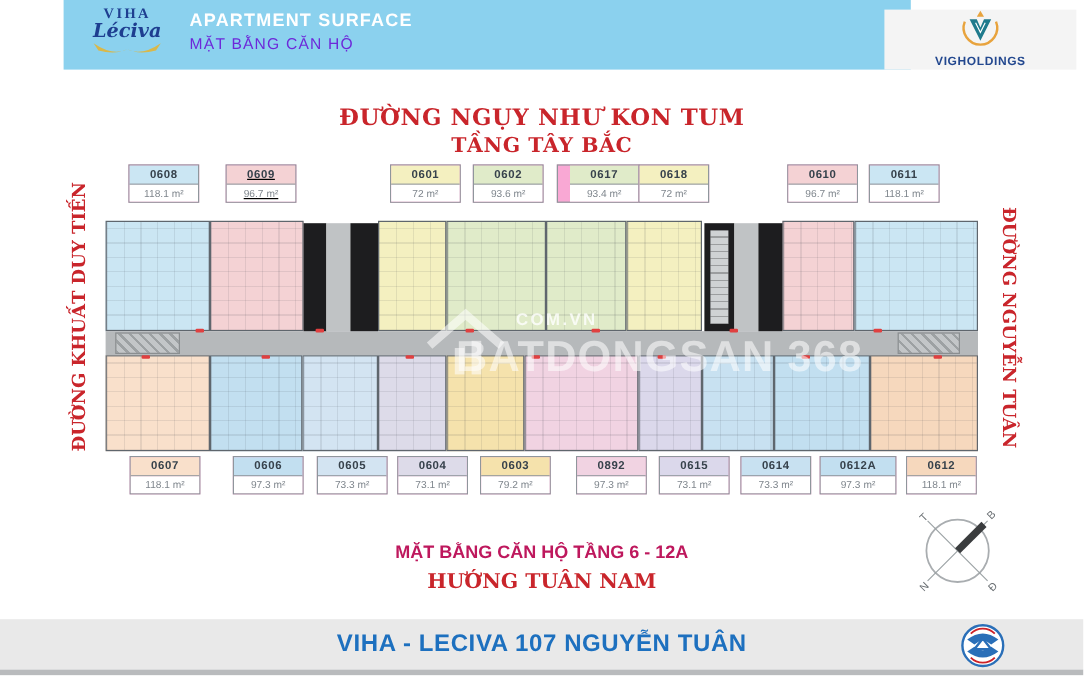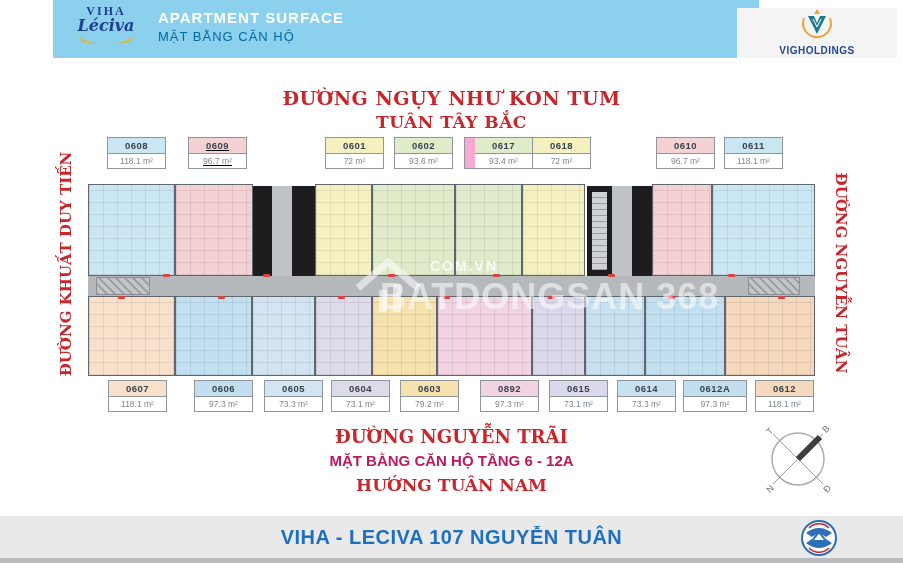--- a/index.html
+++ b/index.html
@@ -7,21 +7,21 @@
         font-family:"Liberation Sans","DejaVu Sans",sans-serif;}
 
   
   .topbar{position:absolute;left:53px;top:0;width:706px;height:58px;background:#8bd1ee;}
   .brand{position:absolute;left:10px;top:4px;width:86px;text-align:center;color:#1e3e90;}
   .brand-top{font-family:"Liberation Serif","DejaVu Serif",serif;font-size:12px;font-weight:bold;letter-spacing:2px;}
   .brand-script{font-family:"DejaVu Serif","Liberation Serif",serif;font-style:italic;font-size:16px;font-weight:bold;margin-top:-3px;}
   .brand svg{display:block;margin:0 auto;margin-top:-2px;}
   .header-titles{position:absolute;left:105px;top:9px;}
   .header-title{color:#ffffff;font-size:15px;font-weight:bold;letter-spacing:1px;}
-  .header-subtitle{color:#0369a1;font-size:13px;letter-spacing:1px;margin-top:3px;}
+  .header-subtitle{color:#6d28d9;font-size:13px;letter-spacing:1px;margin-top:3px;}
   .partner-box{position:absolute;left:684px;top:8px;width:160px;height:50px;background:#f4f4f4;text-align:center;}
   .partner-name{color:#23488f;font-size:10px;font-weight:bold;letter-spacing:.5px;margin-top:1px;}
 
   
   .street{position:absolute;color:#c9252b;font-family:"DejaVu Serif","Liberation Serif",serif;font-weight:bold;white-space:nowrap;}
   .street-top{left:50%;top:87px;transform:translateX(-50%);font-size:19px;letter-spacing:.5px;}
   .street-top-dir{left:50%;top:112px;transform:translateX(-50%);font-size:17px;letter-spacing:.5px;}
   .street-left{left:66px;top:264px;transform:translate(-50%,-50%) rotate(-90deg);font-size:15px;}
   .street-right{left:841px;top:273px;transform:translate(-50%,-50%) rotate(90deg);font-size:15px;}
   .street-bottom{left:50%;top:426px;transform:translateX(-50%);font-size:18px;}
@@ -90,21 +90,21 @@
         <path d="M17,1 L20,6 L14,6 Z" fill="#e8a33d"></path>
         <path d="M4,10 A14 14 0 1 0 30,10" fill="none" stroke="#e8a33d" stroke-width="2"></path>
         <path d="M8,8 L17,26 L26,8 L20,8 L17,15 L14,8 Z" fill="#1f7a8c"></path>
         <path d="M13,11 L17,19 L21,11" fill="none" stroke="#ffffff" stroke-width="1"></path>
       </svg>
       <div class="partner-name">VIGHOLDINGS</div>
     </div>
   </div>
 
   <div class="street street-top">ĐƯỜNG NGỤY NHƯ KON TUM</div>
-  <div class="street street-top-dir">TUÂN TÂY BẮC</div>
+  <div class="street street-top-dir">TẦNG TÂY BẮC</div>
   <div class="street street-left">ĐƯỜNG KHUẤT DUY TIẾN</div>
   <div class="street street-right">ĐƯỜNG NGUYỄN TUÂN</div>
 
   <div id="top-labels">
       <div class="unit-label" style="left: 107px; top: 137px;">
         <div class="unit-label-id" style="background: rgb(203, 230, 243);">0608</div>
         <div class="unit-label-area">118.1 m²</div>
       </div>
       <div class="unit-label" style="left: 188px; top: 137px; text-decoration: underline;">
         <div class="unit-label-id" style="background: rgb(244, 210, 212);">0609</div>
@@ -226,21 +226,20 @@
   <div class="watermark">
     <svg class="wm-house" width="70" height="62" viewBox="0 0 70 62">
       <path d="M5,32 L35,6 L65,32" fill="none" stroke="#ffffff" stroke-width="7"></path>
       <rect x="26" y="34" width="8" height="22" fill="#ffffff"></rect>
       <rect x="40" y="28" width="8" height="28" fill="#ffffff"></rect>
     </svg>
     <div class="wm-com">COM.VN</div>
     <div class="wm-big">BATDONGSAN 368</div>
   </div>
 
-  <div class="street street-bottom">ĐƯỜNG NGUYỄN TRÃI</div>
   <div class="floor-note">MẶT BẰNG CĂN HỘ TẦNG 6 - 12A</div>
   <div class="street street-bottom-dir">HƯỚNG TUÂN NAM</div>
 
   <svg class="compass" viewBox="0 0 76 76">
     <circle cx="38" cy="37" r="26" fill="none" stroke="#a9adb0" stroke-width="1.5"></circle>
     <line x1="13" y1="12" x2="63" y2="62" stroke="#9aa0a3" stroke-width="1"></line>
     <line x1="13" y1="62" x2="63" y2="12" stroke="#9aa0a3" stroke-width="1"></line>
     <line x1="38" y1="37" x2="60" y2="15" stroke="#3a3c3e" stroke-width="6"></line>
     <text x="7" y="12" transform="rotate(-45 10 9)">T</text>
     <text x="63" y="10" transform="rotate(-45 66 7)">B</text>

